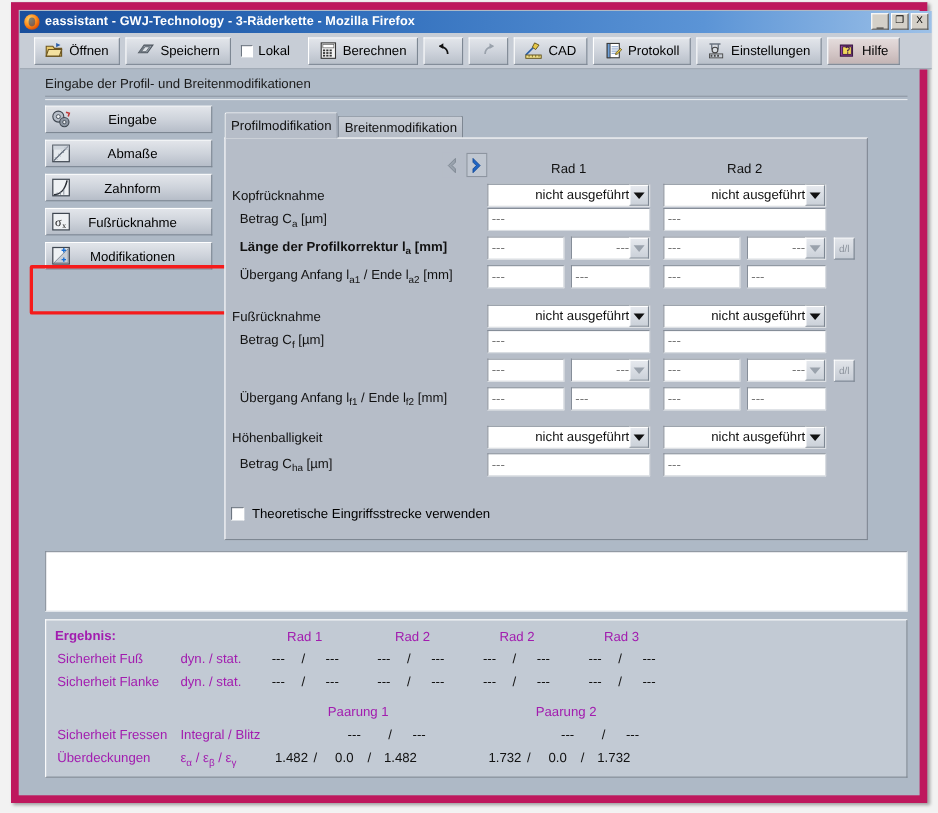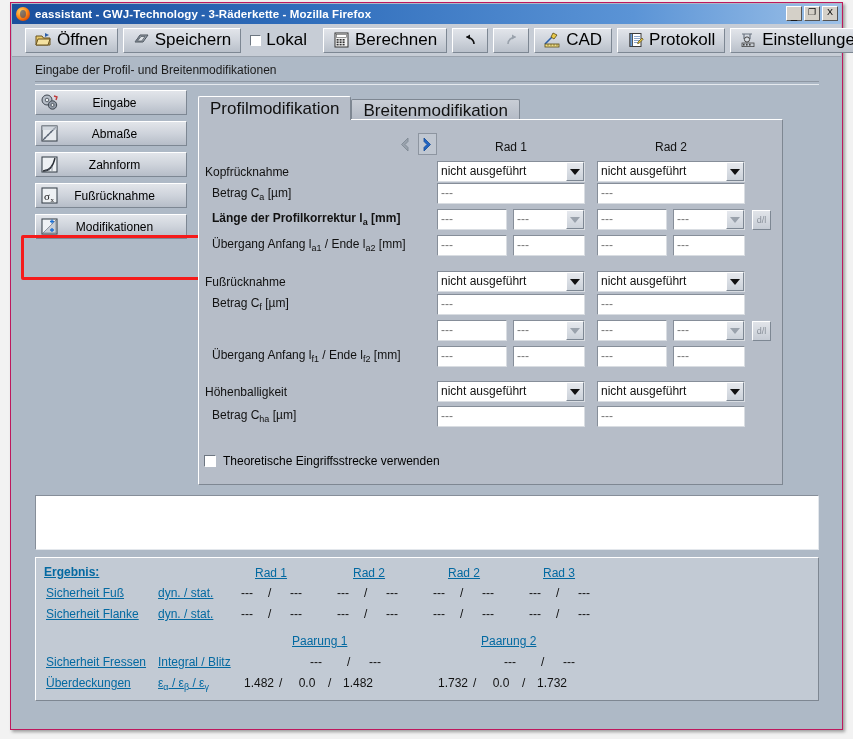--- a/index.html
+++ b/index.html
@@ -12,21 +12,21 @@
     overflow:hidden;
   }
   .app{
     position:absolute;left:0;top:0;width:853px;height:739px;
     background:#f2f2f2;
   }
   
   .win{
     position:absolute;left:10px;top:2px;width:833px;height:728px;
     background:#aeb9c6;
-    border:1px solid #be185d;
+    border:7px solid #be185d;
     box-shadow:2px 2px 3px rgba(0,0,0,.35);
     box-sizing:border-box;
   }
   .titlebar{
     position:absolute;left:1px;top:1px;width:829px;height:20px;
     background:linear-gradient(to right,#1a4f9c 0%,#2f6dbb 35%,#5b94d6 75%,#9dc1e8 100%);
     display:flex;align-items:center;
     box-sizing:border-box;
   }
   .ff-icon{
@@ -57,21 +57,21 @@
     background:#c7cdd6;
     border-bottom:1px solid #9aa3ae;
     box-sizing:border-box;
     display:flex;align-items:center;padding-left:13px;
   }
   .tbtn{
     height:25px;min-width:auto;display:flex;align-items:center;gap:5px;
     padding:0 9px;margin-right:5px;
     background:linear-gradient(to bottom,#e2e5ea 0%,#cfd4dc 50%,#b9c0ca 100%);
     border:1px solid #ffffff;border-right-color:#7d8793;border-bottom-color:#7d8793;
-    box-sizing:border-box;font-size:17px;color:#000;white-space:nowrap;cursor:default;
+    box-sizing:border-box;font-size:12px;color:#000;white-space:nowrap;cursor:default;
   }
   .tbtn.flat{background:none;border:none;padding:0 6px 0 4px;margin-right:10px;}
   .tbtn.help{background:linear-gradient(to bottom,#e4dcdc 0%,#d6c9c9 50%,#c3b4b4 100%);}
   .tbtn.disabled{color:#8c939c;}
   .ico{width:17px;height:16px;flex:0 0 auto;position:relative;}
   .chk{
     width:11px;height:11px;background:#fff;border:1px solid #fff;
     border-left-color:#6d7681;border-top-color:#6d7681;box-sizing:border-box;
     flex:0 0 auto;
   }
@@ -93,21 +93,21 @@
   }
   .navbtn .nico{width:19px;height:19px;margin-left:4px;flex:0 0 auto;}
   .navbtn span.lbl{flex:1;text-align:center;font-size:12px;padding-right:16px;}
   .highlight-box{
     position:absolute;left:10px;top:232px;width:180px;height:39px;
     border:3px solid #f51b1b;border-radius:2px;pointer-events:none;
   }
   
   .tabstrip{position:absolute;left:187px;top:93px;height:24px;display:flex;align-items:flex-end;}
   .tab{
-    height:21px;padding:0 11px;font-size:17px;line-height:21px;
+    height:21px;padding:0 5px;font-size:12px;line-height:21px;
     border:1px solid #7e8792;border-bottom:none;box-sizing:border-box;cursor:default;
     background:linear-gradient(to bottom,#c9ced6,#b3bac5);
     color:#111;border-radius:2px 2px 0 0;
   }
   .tab.active{
     background:#b6bdc8;height:24px;line-height:23px;border-color:#ffffff #7e8792 #b6bdc8 #ffffff;
     position:relative;z-index:3;
   }
   .tabpanel{
     position:absolute;left:187px;top:116px;width:585px;height:366px;
@@ -126,21 +126,21 @@
   .flabel sub{font-size:9px;vertical-align:-3px;}
   .txt{
     position:absolute;height:21px;background:#fff;
     border:1px solid #868e99;border-right-color:#d9dde2;border-bottom-color:#d9dde2;
     box-sizing:border-box;font-size:12px;color:#777;line-height:19px;padding-left:3px;
     overflow:hidden;white-space:nowrap;
   }
   .combo{
     position:absolute;height:21px;background:#fff;
     border:1px solid #868e99;border-right-color:#d9dde2;border-bottom-color:#d9dde2;
-    box-sizing:border-box;display:flex;align-items:center;
+    box-sizing:border-box;display:flex;align-items:center;text-align:right;
   }
   .combo .cval{flex:1;font-size:12px;color:#111;padding-left:3px;line-height:19px;overflow:hidden;white-space:nowrap;}
   .combo .carrow{
     width:18px;height:19px;flex:0 0 auto;
     background:linear-gradient(to bottom,#e6e9ee,#cbd1d9);
     border:1px solid #fff;border-right-color:#7d8793;border-bottom-color:#7d8793;
     box-sizing:border-box;display:flex;align-items:center;justify-content:center;
   }
   .carrow i{
     display:block;width:0;height:0;border-left:5px solid transparent;border-right:5px solid transparent;
@@ -163,21 +163,21 @@
     position:absolute;left:24px;top:492px;width:784px;height:55px;
     background:#fff;border:1px solid #868e99;border-right-color:#e3e7ec;border-bottom-color:#e3e7ec;
     box-sizing:border-box;
   }
   
   .respanel{
     position:absolute;left:24px;top:554px;width:784px;height:144px;
     background:#c2cad4;border:1px solid #fff;border-right-color:#7e8792;border-bottom-color:#7e8792;
     box-sizing:border-box;
   }
-  .rtext{position:absolute;font-size:12px;color:#0369a1;white-space:nowrap;text-decoration:underline;}
+  .rtext{position:absolute;font-size:12px;color:#a21caf;white-space:nowrap;}
   .rtext.b{font-weight:bold;}
   .rtext sub{font-size:9px;vertical-align:-3px;}
   .rcell{position:absolute;font-size:12px;color:#111;text-align:center;width:30px;}
   .rslash{position:absolute;font-size:12px;color:#111;}
 </style>
 </head>
 <body>
 
 <div class="app">
   <div class="win">

